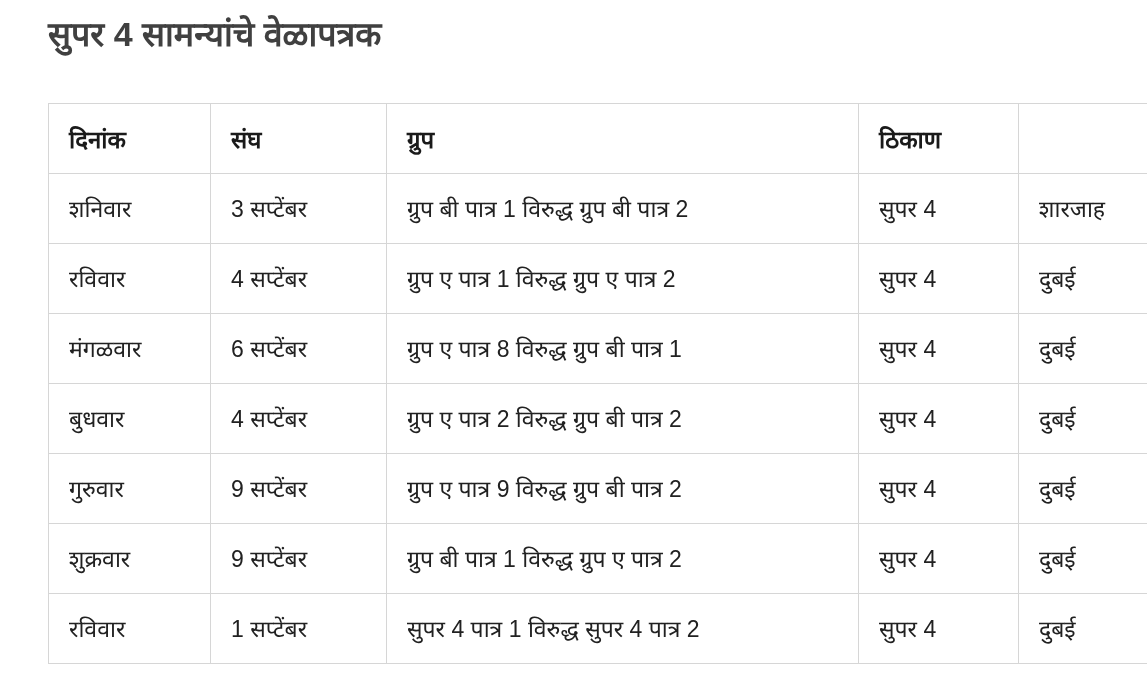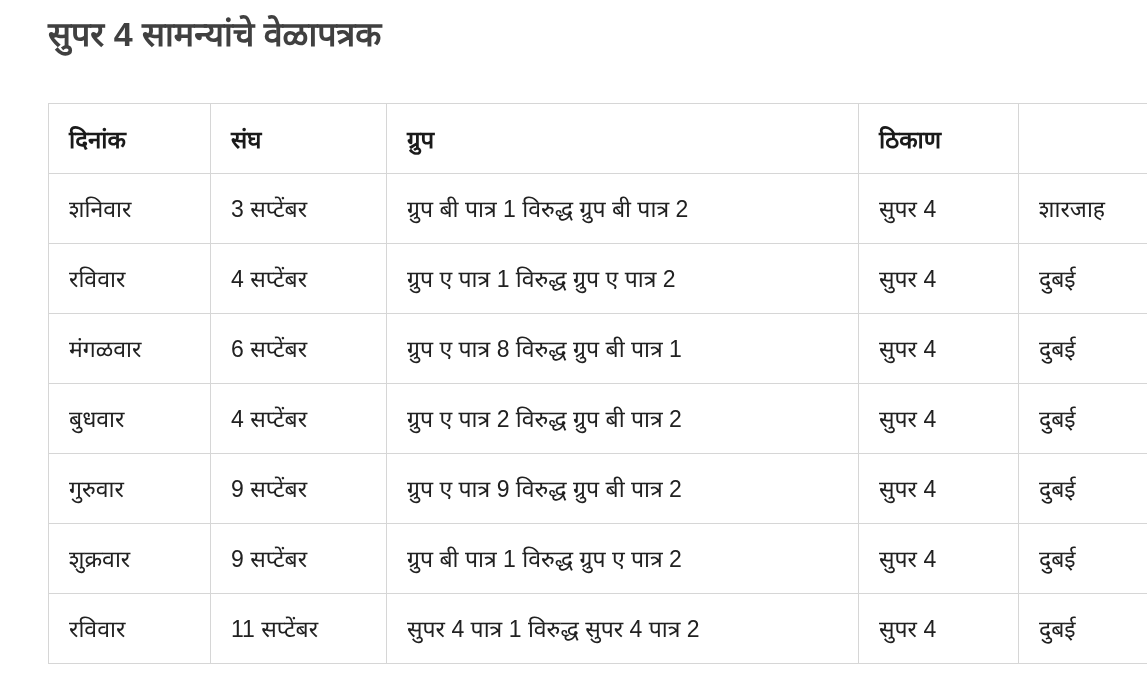--- a/index.html
+++ b/index.html
@@ -115,21 +115,21 @@
       </tr>
       <tr>
         <td>शुक्रवार</td>
         <td>9 सप्टेंबर</td>
         <td>ग्रुप बी पात्र 1 विरुद्ध ग्रुप ए पात्र 2</td>
         <td>सुपर 4</td>
         <td>दुबई</td>
       </tr>
       <tr>
         <td>रविवार</td>
-        <td>11 सप्टेंबर</td>
+        <td>1 सप्टेंबर</td>
         <td>सुपर 4 पात्र 1 विरुद्ध सुपर 4 पात्र 2</td>
         <td>सुपर 4</td>
         <td>दुबई</td>
       </tr>
     </tbody>
   </table>
 
 </div>
 
 </body></html>

